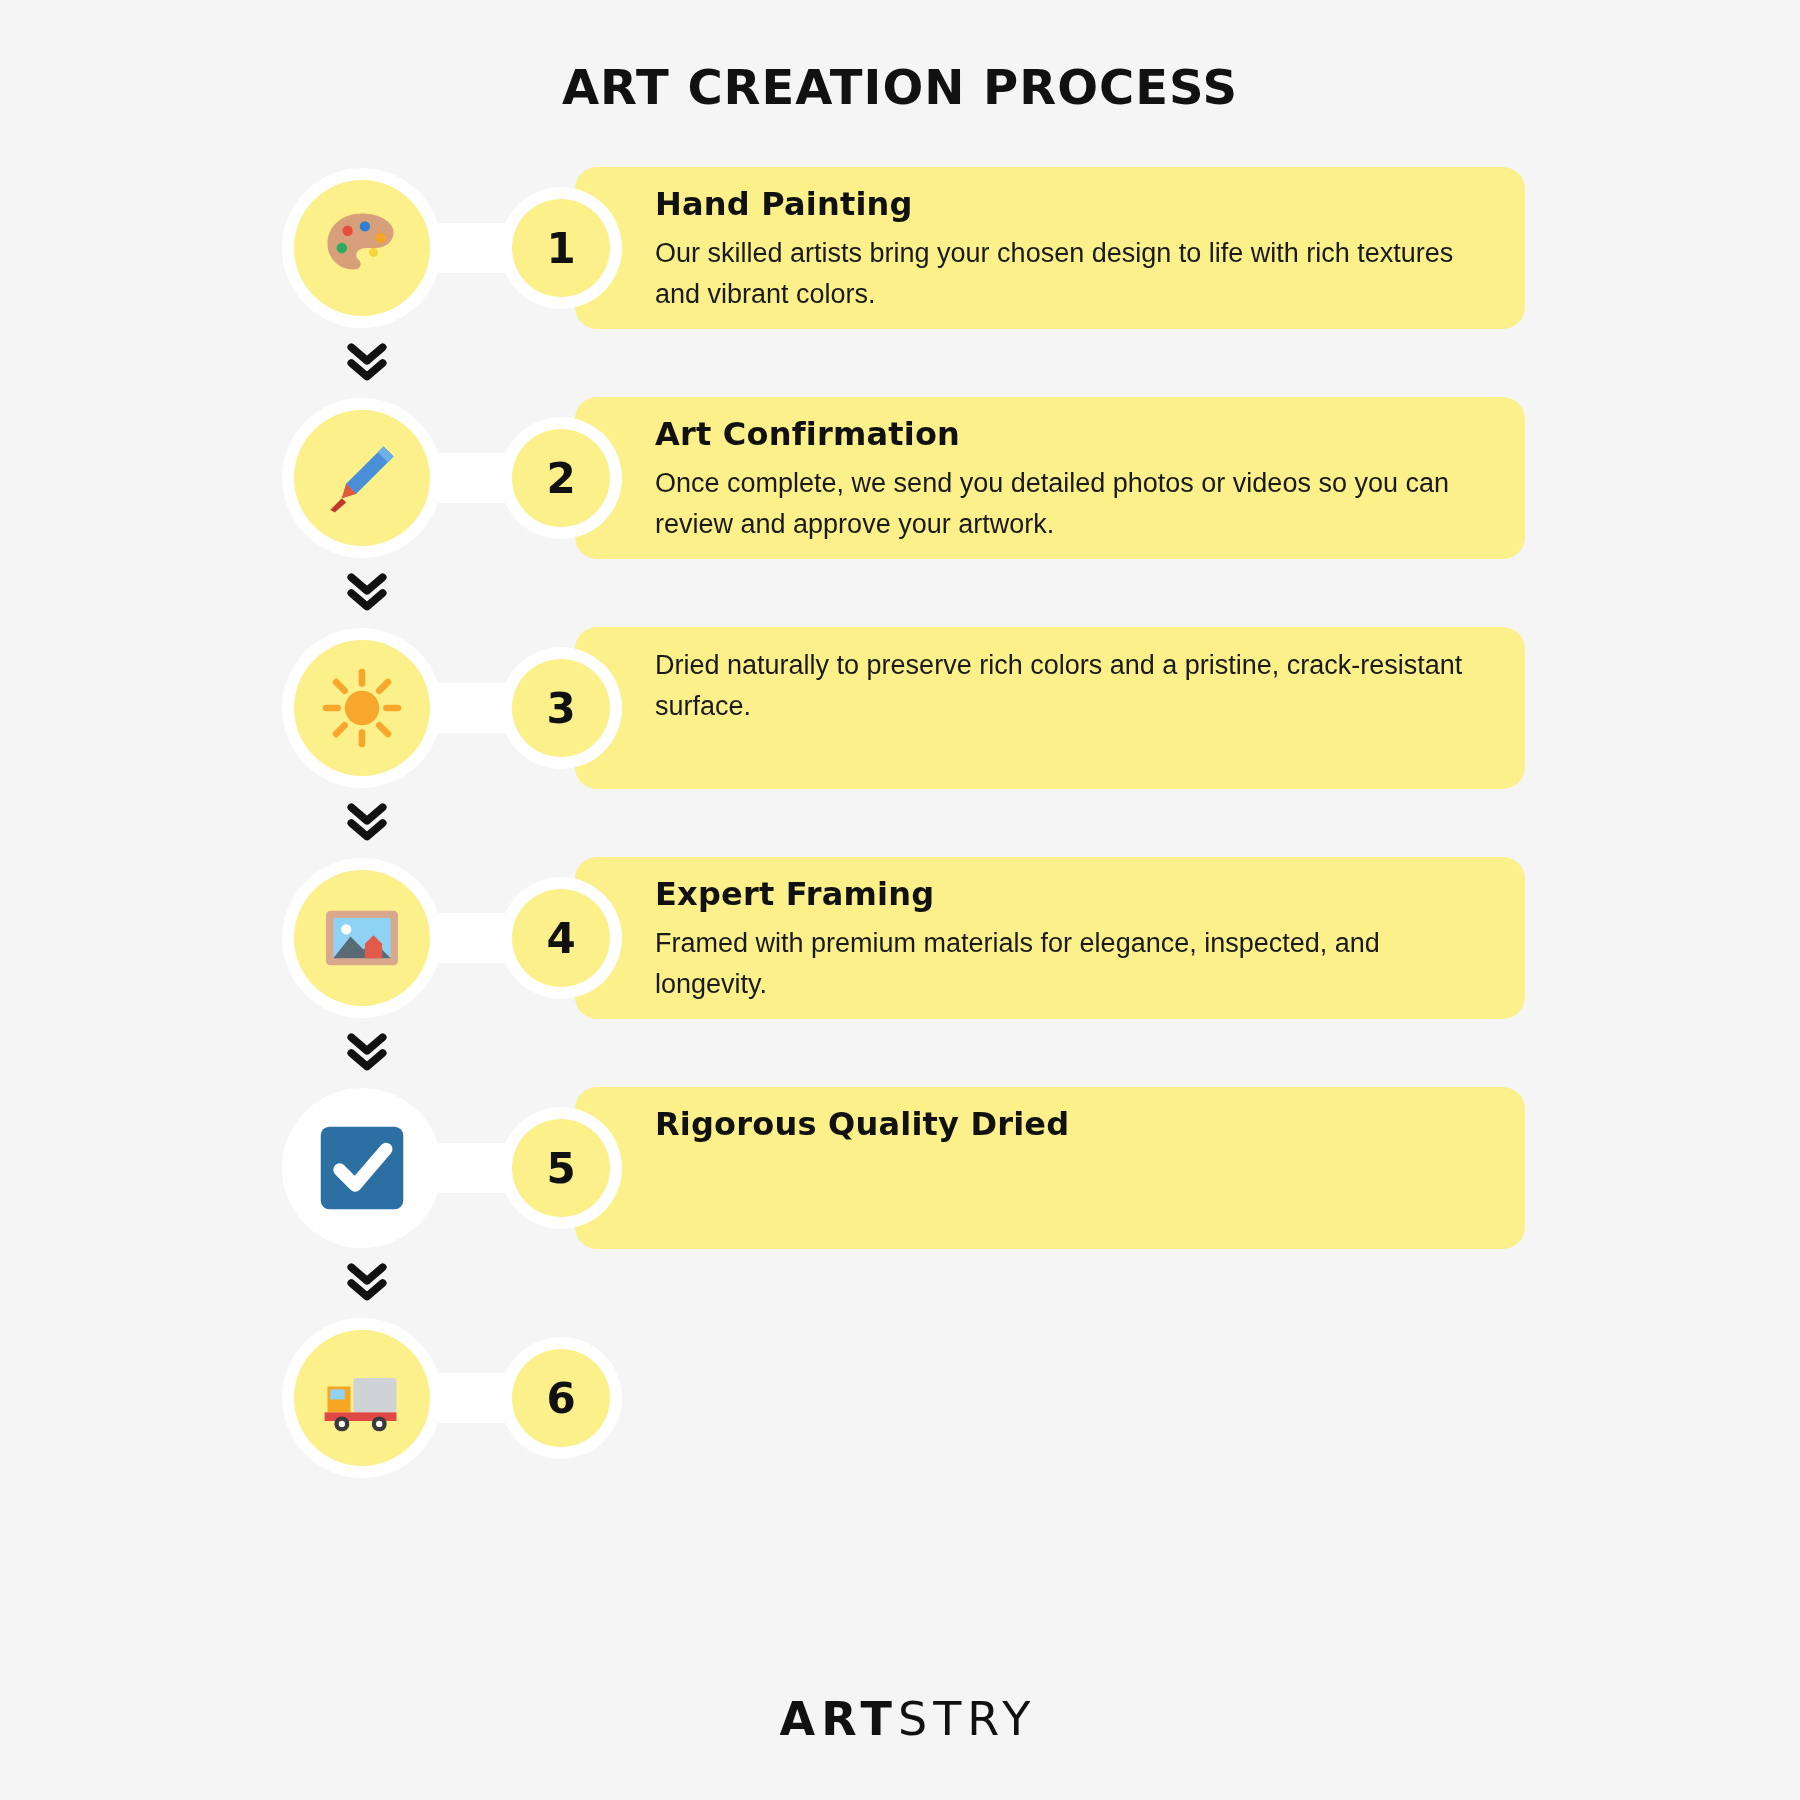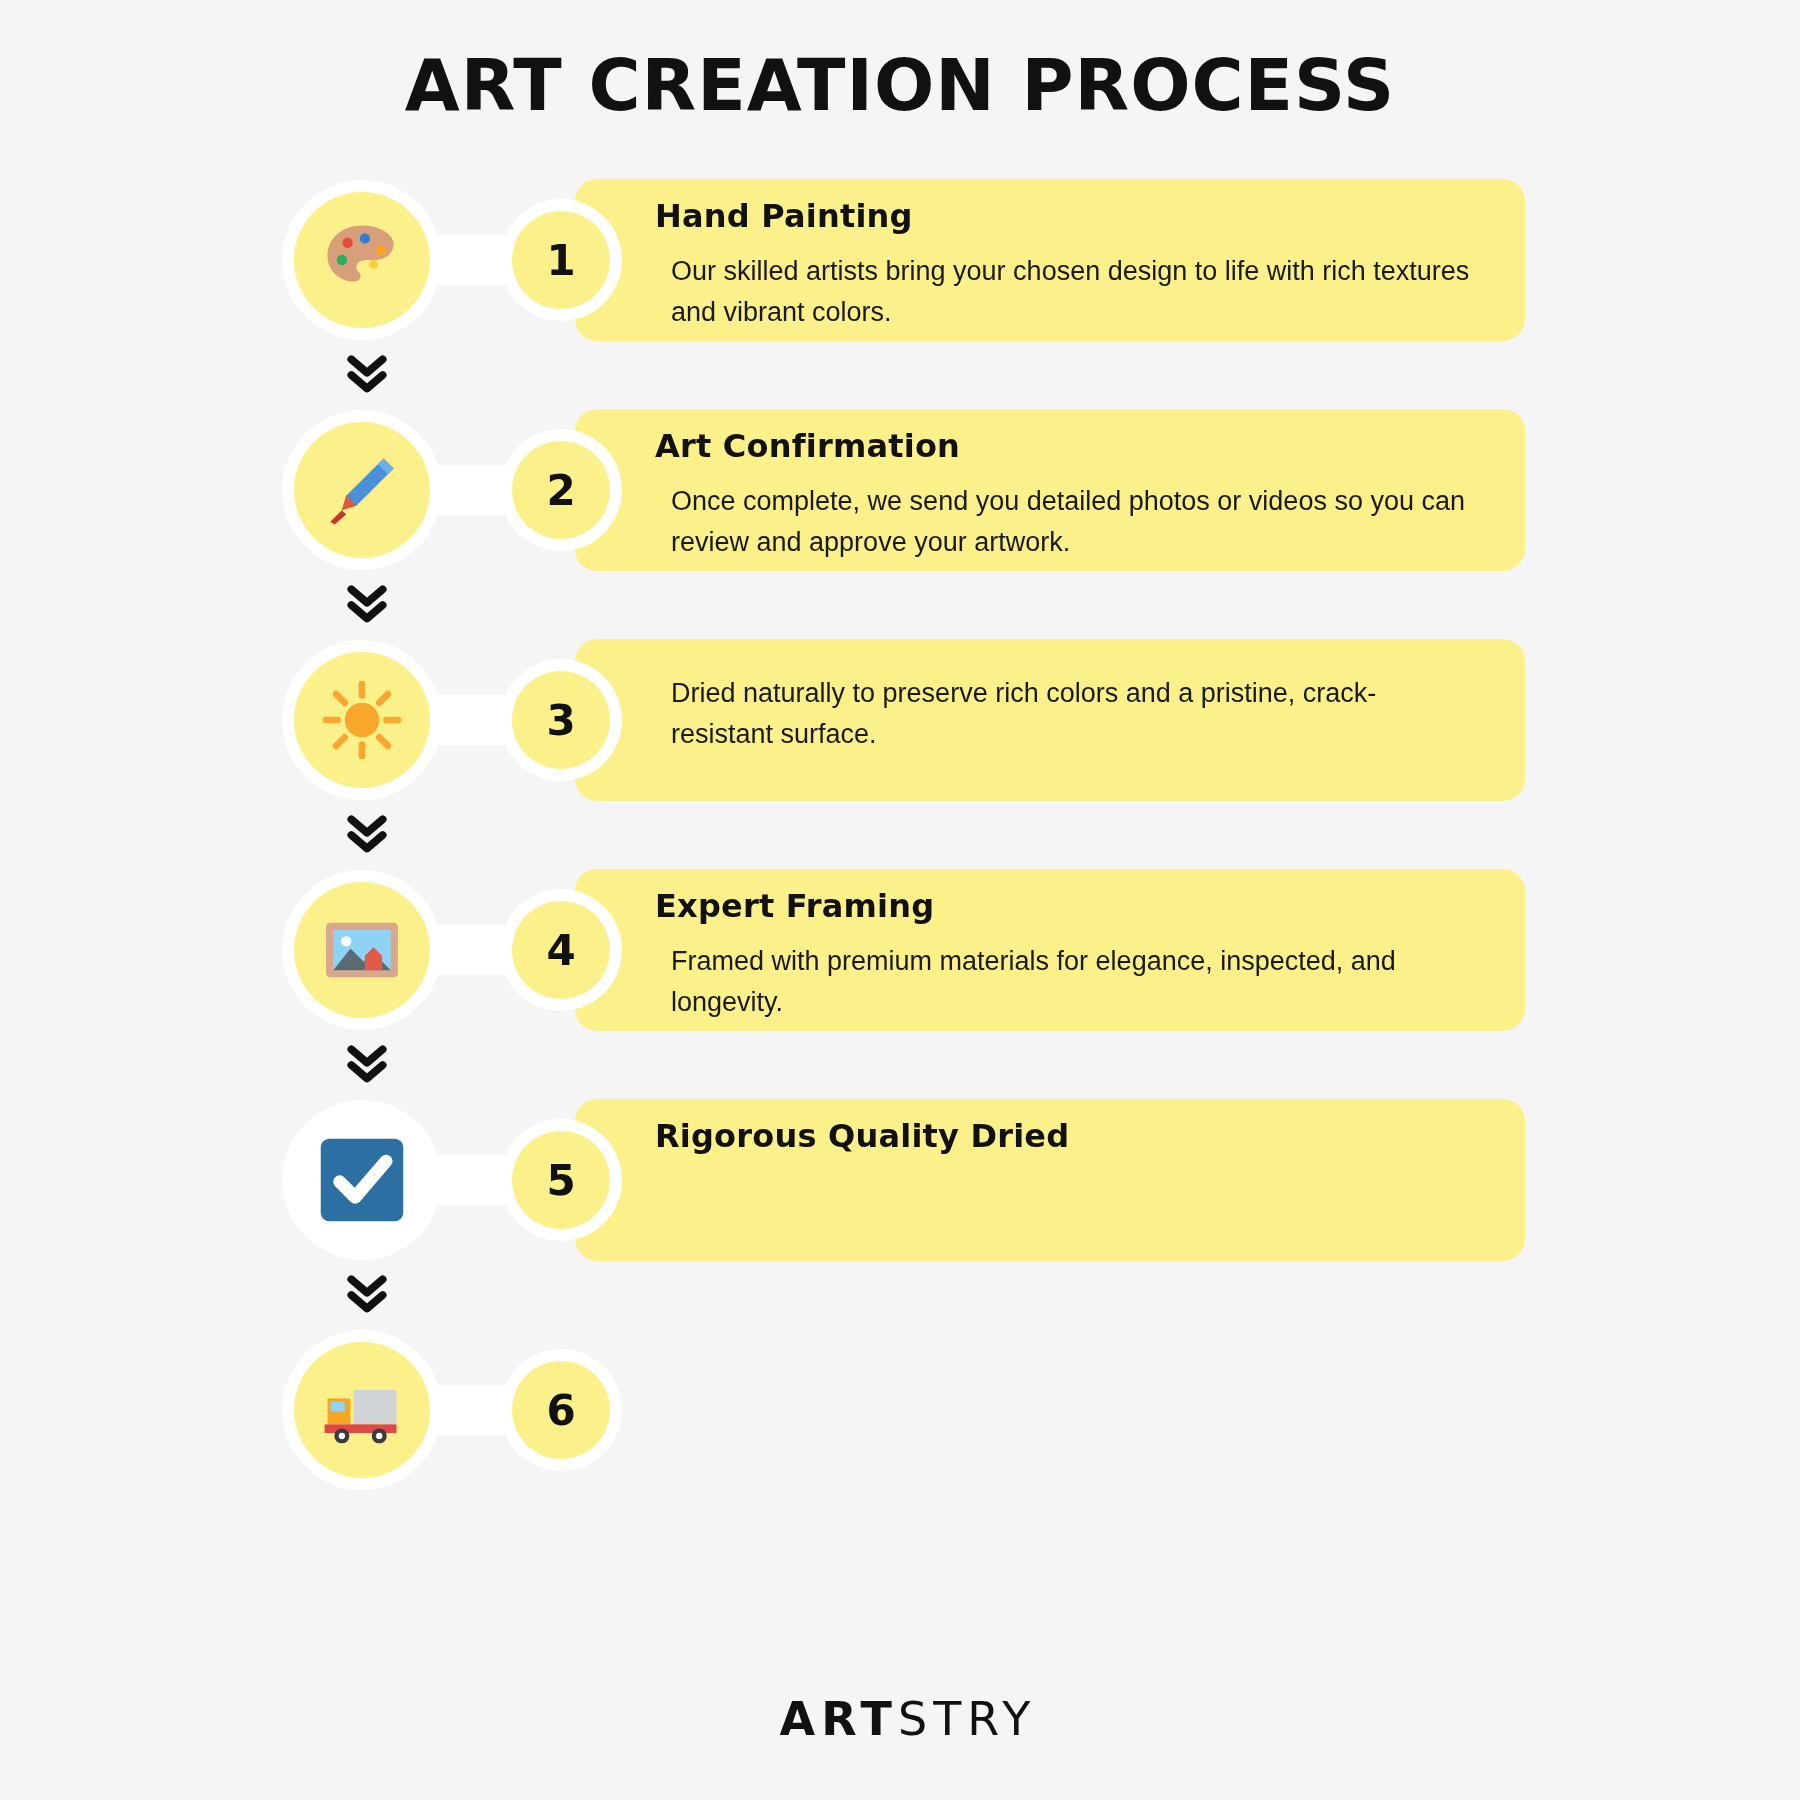--- a/index.html
+++ b/index.html
@@ -16,24 +16,24 @@
   .page {
     position: relative;
     width: 1800px;
     height: 1800px;
     box-sizing: border-box;
   }
   .title {
     text-align: center;
     font-family: "DejaVu Sans", sans-serif;
     font-weight: bold;
-    font-size: 71px;
+    font-size: 48px;
     letter-spacing: 1px;
     color: #111111;
-    padding-top: 44px;
+    padding-top: 59px;
     margin: 0;
   }
   .steps {
     margin-top: 52px;
     padding: 0 0 0 0;
   }
   .step {
     position: relative;
     height: 162px;
     margin-bottom: 0;
@@ -60,21 +60,21 @@
     font-size: 32px;
     color: #111111;
     margin: 0 0 10px 0;
     letter-spacing: 0.2px;
   }
   .card-desc {
     font-family: "Liberation Sans", sans-serif;
     font-size: 27px;
     line-height: 1.5;
     color: #1a1a1a;
-    margin: 16px;
+    margin: 0;
   }
   
   .icon-halo {
     position: absolute;
     left: 282px;
     top: 1px;
     width: 160px;
     height: 160px;
     border-radius: 50%;
     background: #ffffff;

